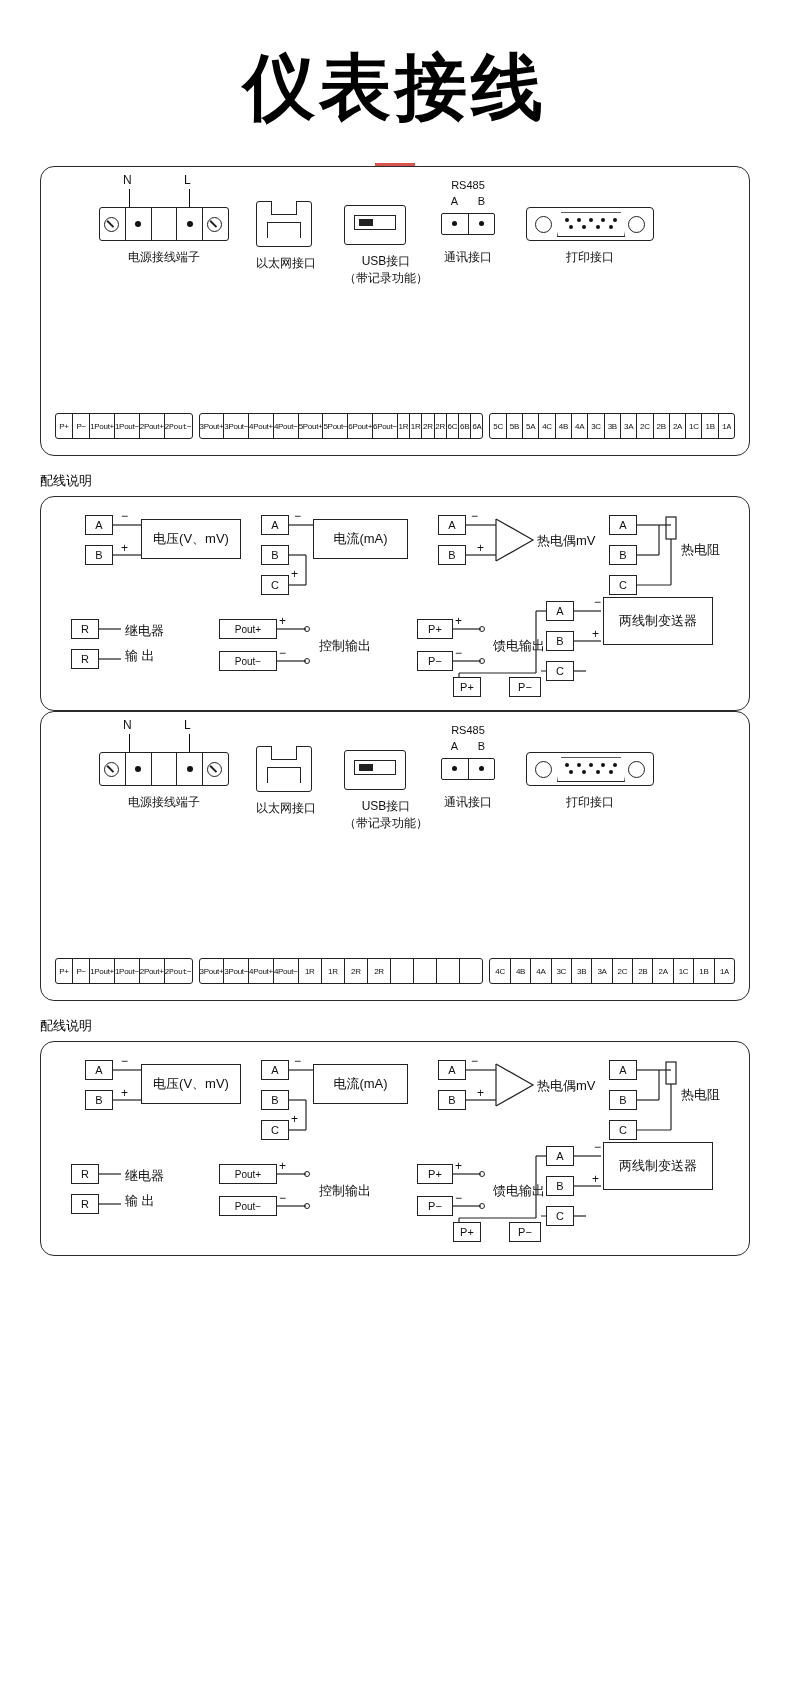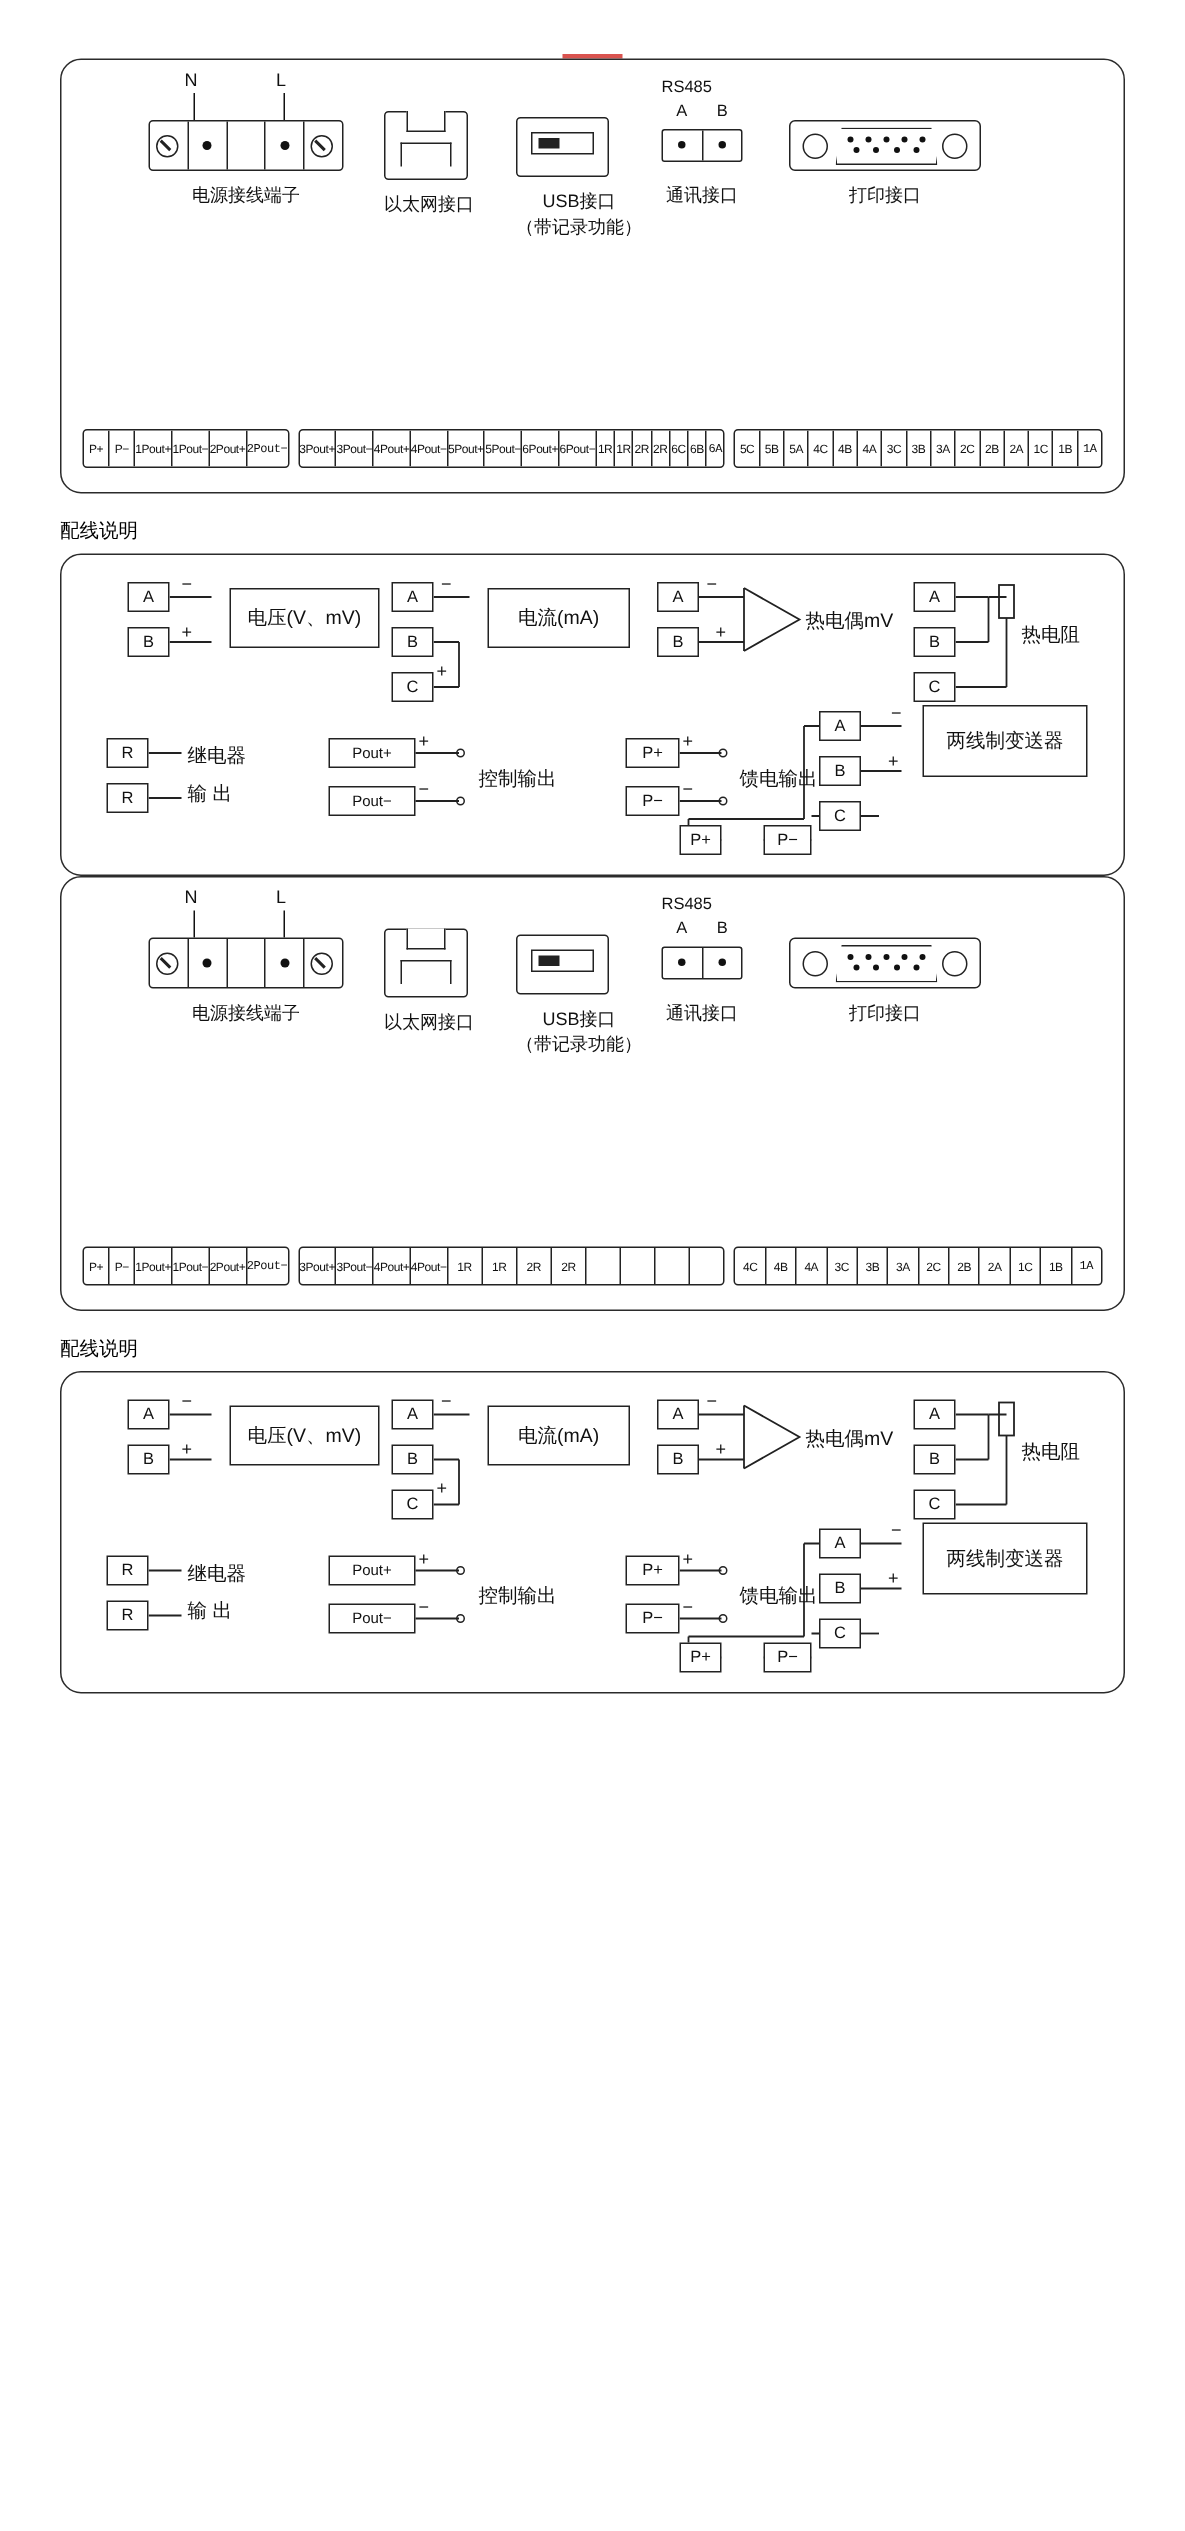--- a/index.html
+++ b/index.html
@@ -115,21 +115,21 @@
   }
 
   
   .rs{
     width:54px;height:22px;border:1.5px solid #222;border-radius:2px;position:relative;background:#fff;
     box-sizing:border-box;display:flex;
   }
   .rs .rseg{flex:1;position:relative;border-right:1px solid #222;}
   .rs .rseg:last-child{border-right:none;}
   .rs .rdot{width:5px;height:5px;background:#111;border-radius:50%;position:absolute;top:7px;left:50%;margin-left:-2.5px;}
-  .rs-top{position:absolute;top:-34px;left:0;width:54px;text-align:left;font-size:11px;}
+  .rs-top{position:absolute;top:-34px;left:0;width:54px;text-align:center;font-size:11px;}
   .rs-ab{position:absolute;top:-18px;left:0;width:54px;display:flex;font-size:11px;}
   .rs-ab span{flex:1;text-align:center;}
 
   
   .db9{
     width:128px;height:34px;border:1.6px solid #222;border-radius:4px;position:relative;background:#fff;
     box-sizing:border-box;
   }
   .db9 .ear{
     position:absolute;top:8px;width:15px;height:15px;border:1.5px solid #222;border-radius:50%;
@@ -165,28 +165,29 @@
   
   .wirebox{position:relative;width:100%;height:100%;}
   .wsvg{position:absolute;left:0;top:0;}
   .wlabel{position:absolute;font-size:12px;white-space:nowrap;}
   .wbox{
     position:absolute;border:1.2px solid #222;background:#fff;box-sizing:border-box;
     display:flex;align-items:center;justify-content:center;font-size:11px;
   }
   .wbig{
     position:absolute;border:1.2px solid #222;background:#fff;box-sizing:border-box;
-    display:flex;align-items:center;justify-content:center;font-size:13px;margin-left:12px;
+    display:flex;align-items:center;justify-content:center;font-size:13px;
   }
 </style>
 </head>
 <body>
 
 <div class="page">
 
+  <div class="main-title">仪表接线</div>
   <div class="title-rule"></div>
 
 
   <div class="panel panel-top">
     <div class="conn-row">
 
       <div class="conn" style="left:58px;top:18px;">
         <div style="position:relative;width:130px;height:34px;">
           <div class="pin-cap" style="left:24px;top:-34px;">N</div>
           <div class="pin-line" style="left:30px;top:-18px;height:18px;"></div>

